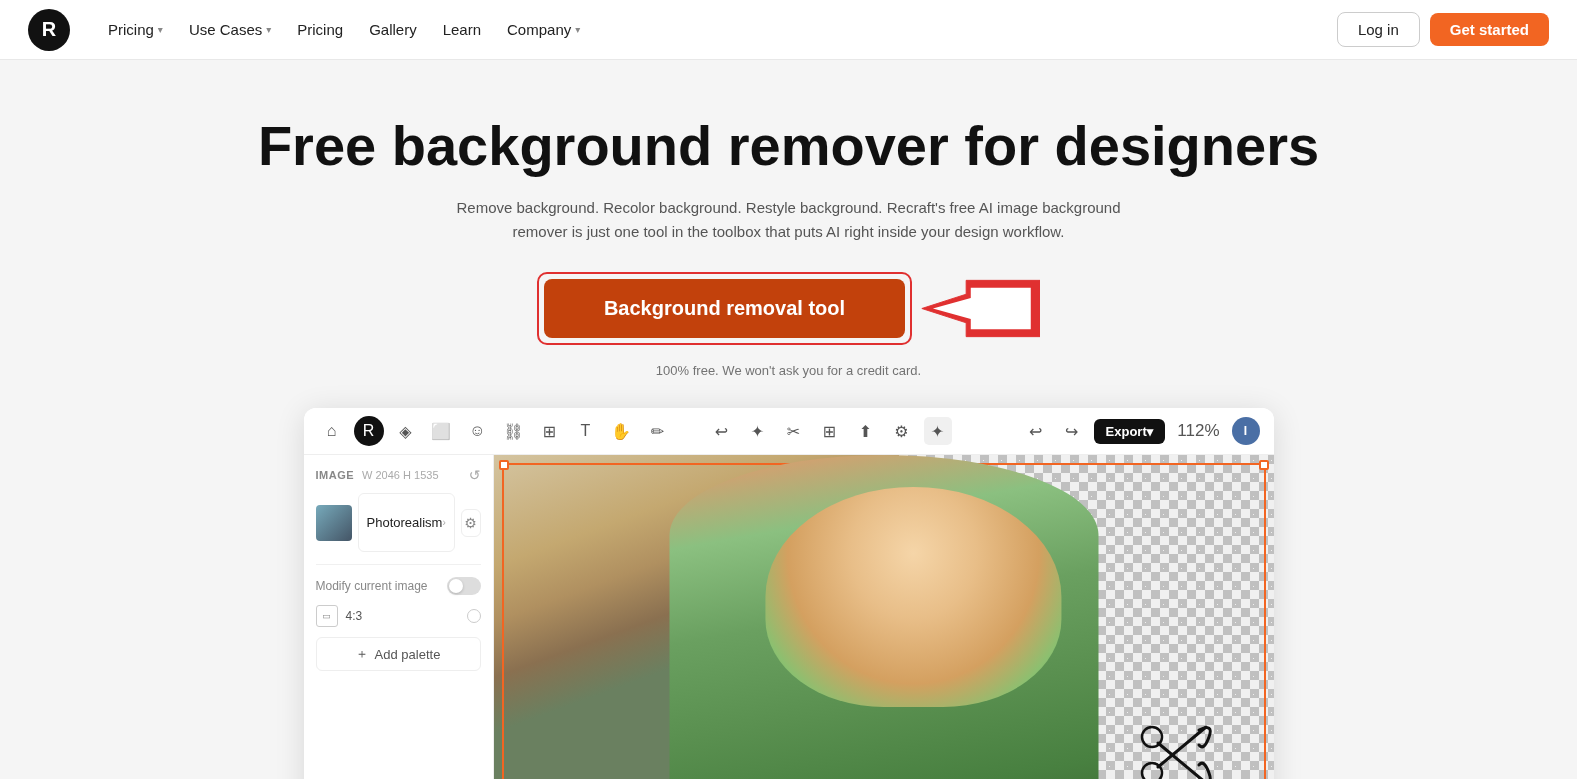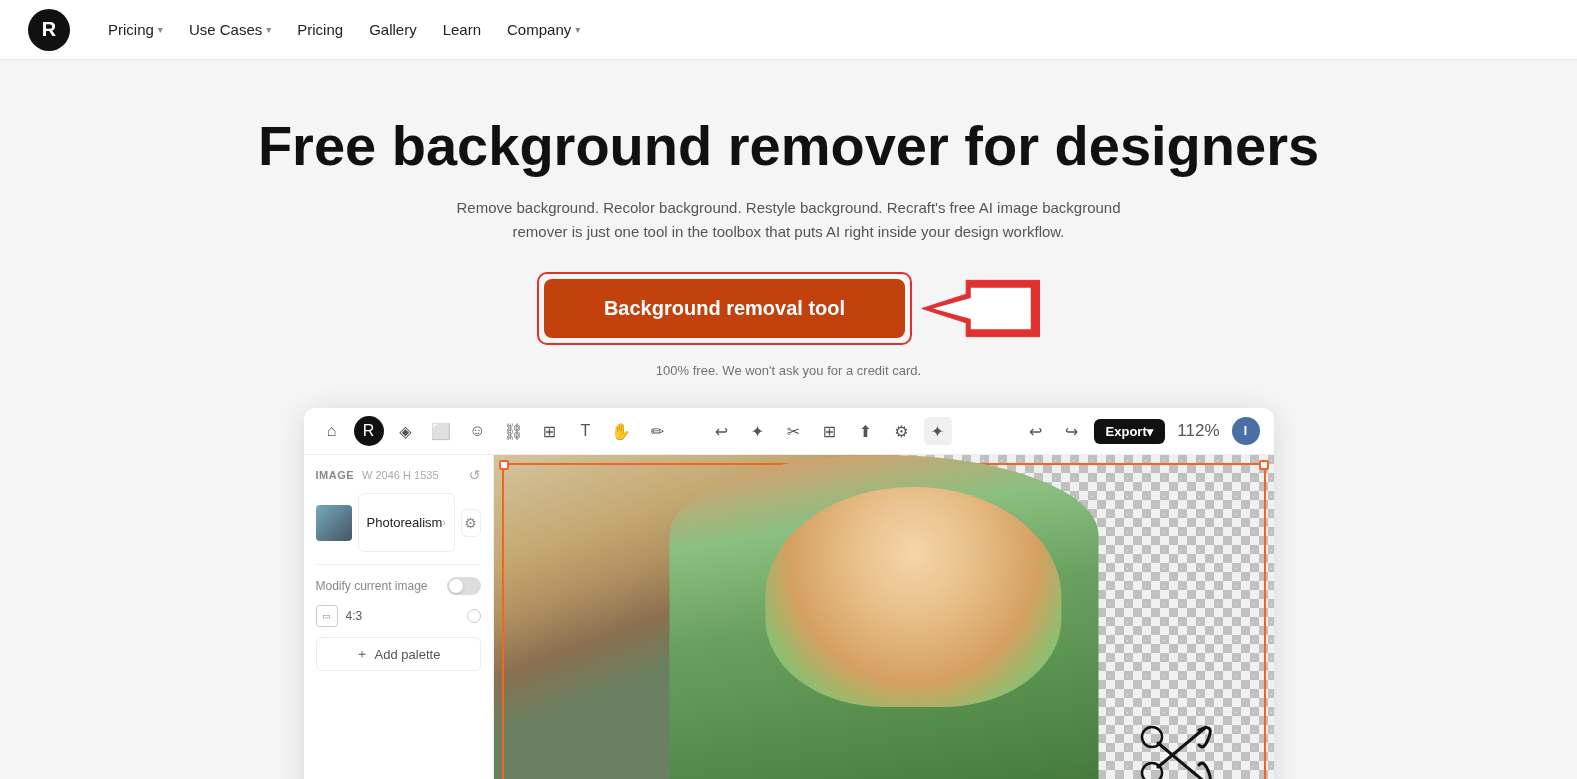--- a/index.html
+++ b/index.html
@@ -287,20 +287,24 @@
     <a class="nav-link">
       <span>Gallery</span>
     </a>
     <a class="nav-link">
       <span>Learn</span>
     </a>
     <a class="nav-link">
       <span>Company</span>
       <span class="chevron">▾</span>
     </a>
+  </div>
+  <div class="nav-actions">
+    <button class="btn-login">Log in</button>
+    <button class="btn-getstarted">Get started</button>
   </div>
 </nav>
 
 <section class="hero">
   <h1 class="hero-title">Free background remover for designers</h1>
   <p class="hero-subtitle">Remove background. Recolor background. Restyle background. Recraft's free AI image background remover is just one tool in the toolbox that puts AI right inside your design workflow.</p>
 
   <div class="cta-wrapper">
     <div class="cta-box">
       <button class="btn-cta">Background removal tool</button>

